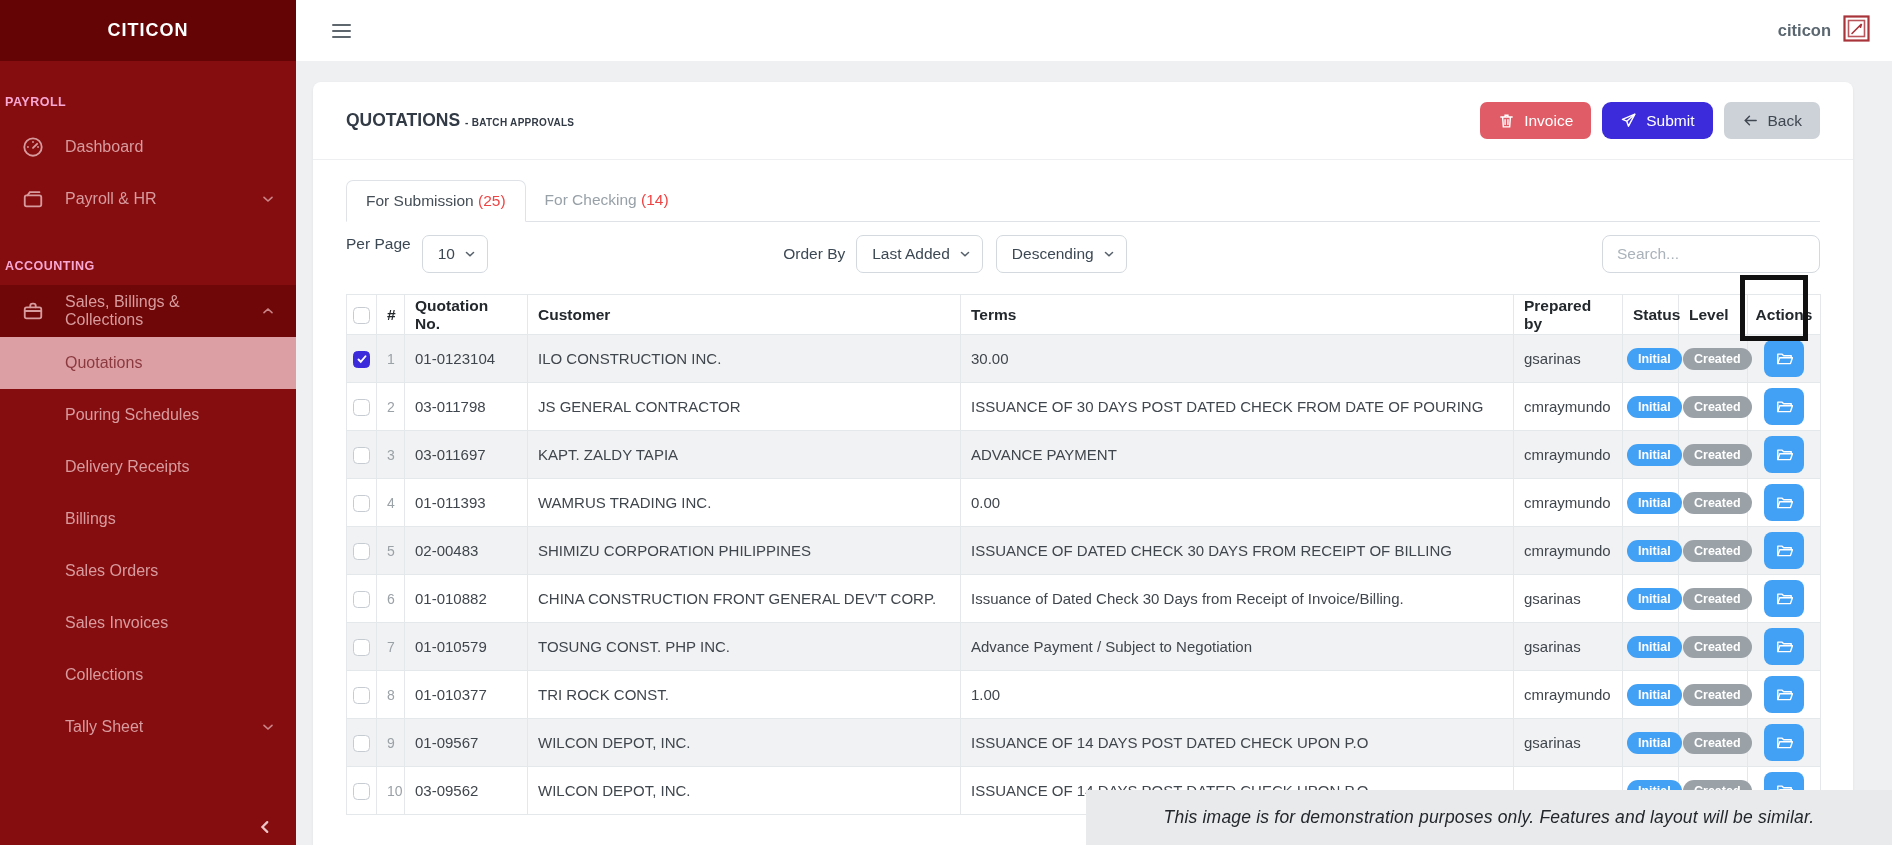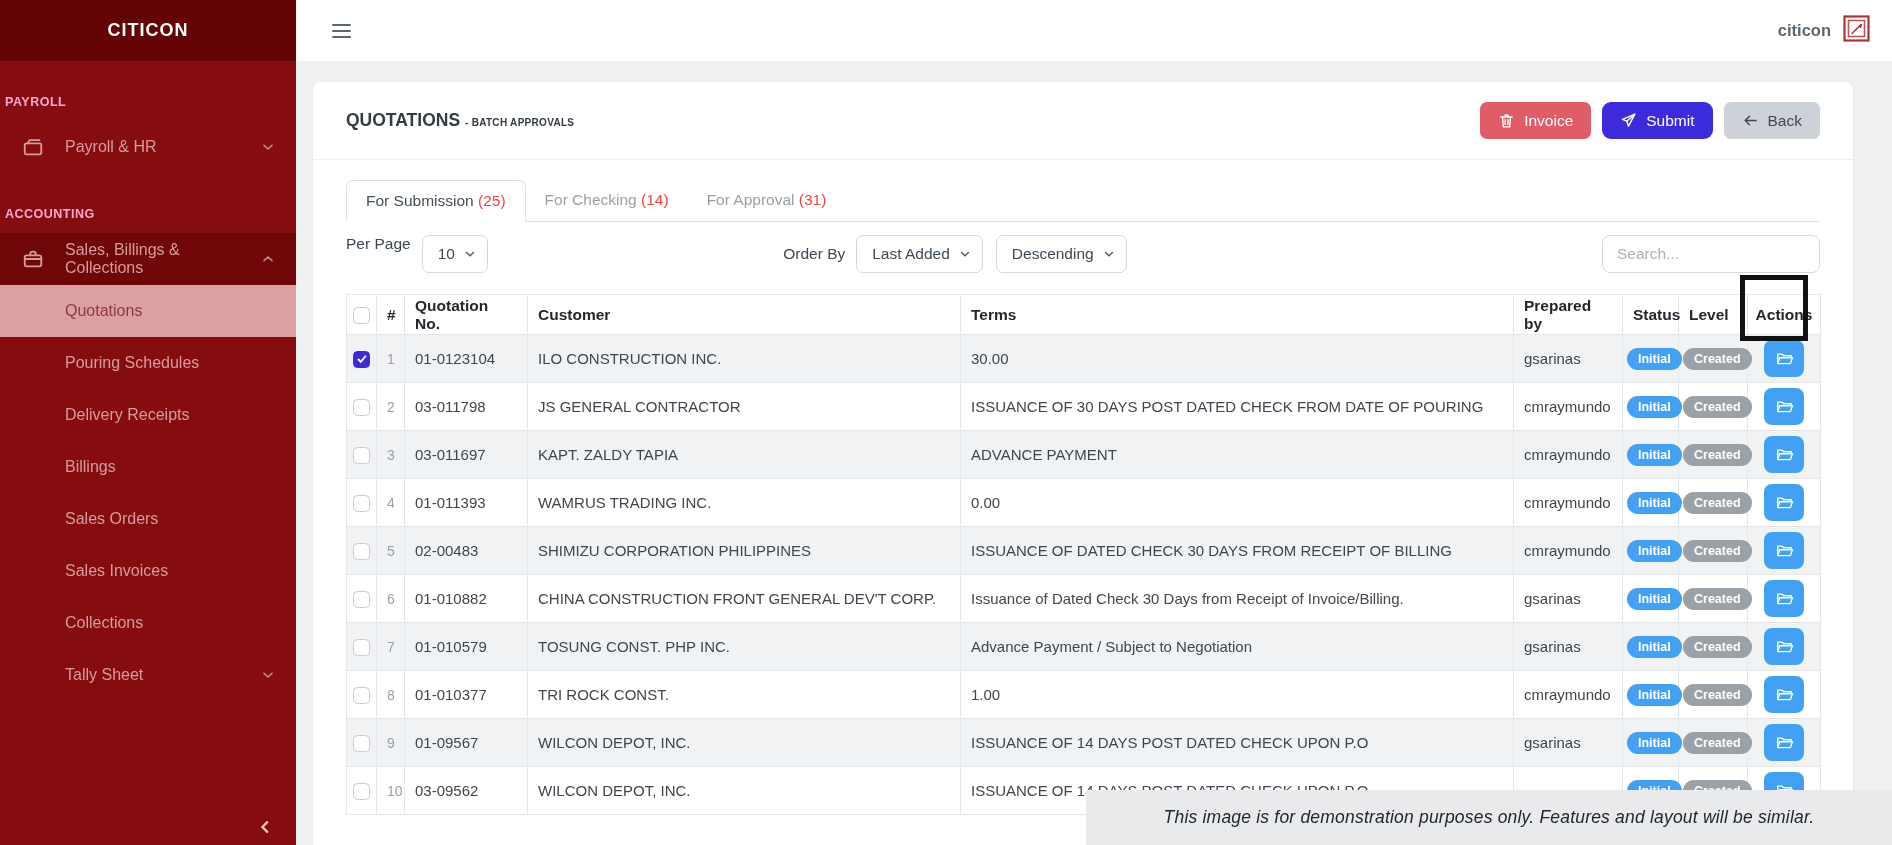--- a/index.html
+++ b/index.html
@@ -96,20 +96,30 @@
 </head>
 <body>
 
 <aside class="sidebar">
   <div class="brand">
     <span>CITICON</span>
   </div>
 
   <div class="section-label">PAYROLL</div>
 
+  <div class="nav-item">
+    <span class="nico">
+      <svg viewBox="0 0 24 24" fill="none" stroke="currentColor" stroke-width="2" stroke-linecap="round">
+          <circle cx="12" cy="12" r="9.5"></circle>
+          <path d="M12 13l4.5-4.5"></path>
+          <path d="M6.5 12h.01M12 6.5h.01M17.5 12h.01"></path>
+        </svg>
+    </span>
+    <span class="nlabel">Dashboard</span>
+  </div>
 
 
   <div class="nav-item">
     <span class="nico">
       <svg viewBox="0 0 24 24" fill="none" stroke="currentColor" stroke-width="2" stroke-linecap="round">
           <rect x="3" y="8" width="18" height="12" rx="2"></rect>
           <path d="M6 8l2.5-3.5H19"></path>
         </svg>
     </span>
     <span class="nlabel">Payroll &amp; HR</span>
@@ -226,23 +236,20 @@
 
     <div class="card-body">
 
       <div class="tabs">
         <div class="tab active">
           <span>For Submission </span><span class="count">(25)</span>
         </div>
         <div class="tab">
           <span>For Checking </span><span class="count">(14)</span>
         </div>
-        <div class="tab">
-          <span>For Approval </span><span class="count">(31)</span>
-        </div>
       </div>
 
       <div class="controls">
         <span class="ctl-label">Per Page</span>
         <div class="select">
           <span>10</span>
           <span class="chev"><svg viewBox="0 0 24 24" fill="none" stroke="currentColor" stroke-width="2.6" stroke-linecap="round">
                 <path d="M6 9.5l6 5.5 6-5.5"></path>
               </svg></span>
         </div>

